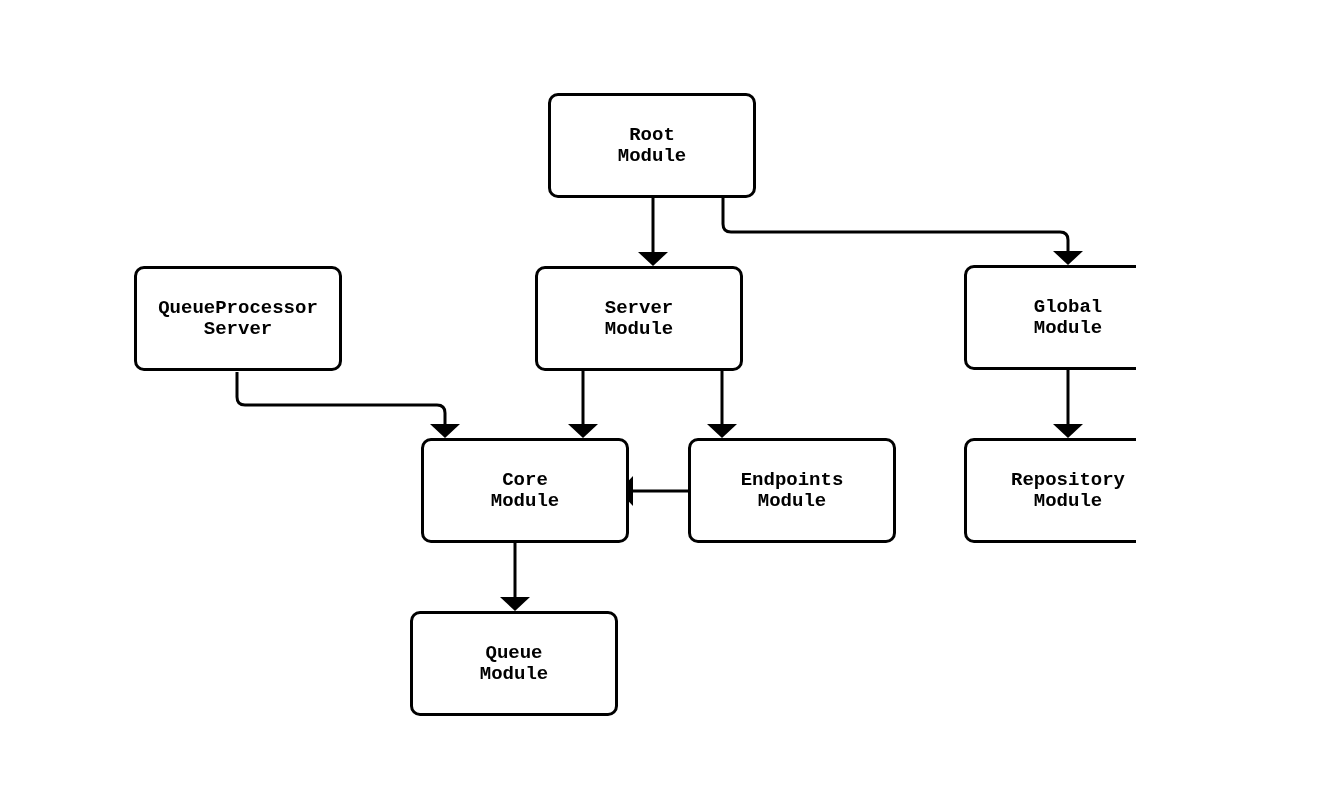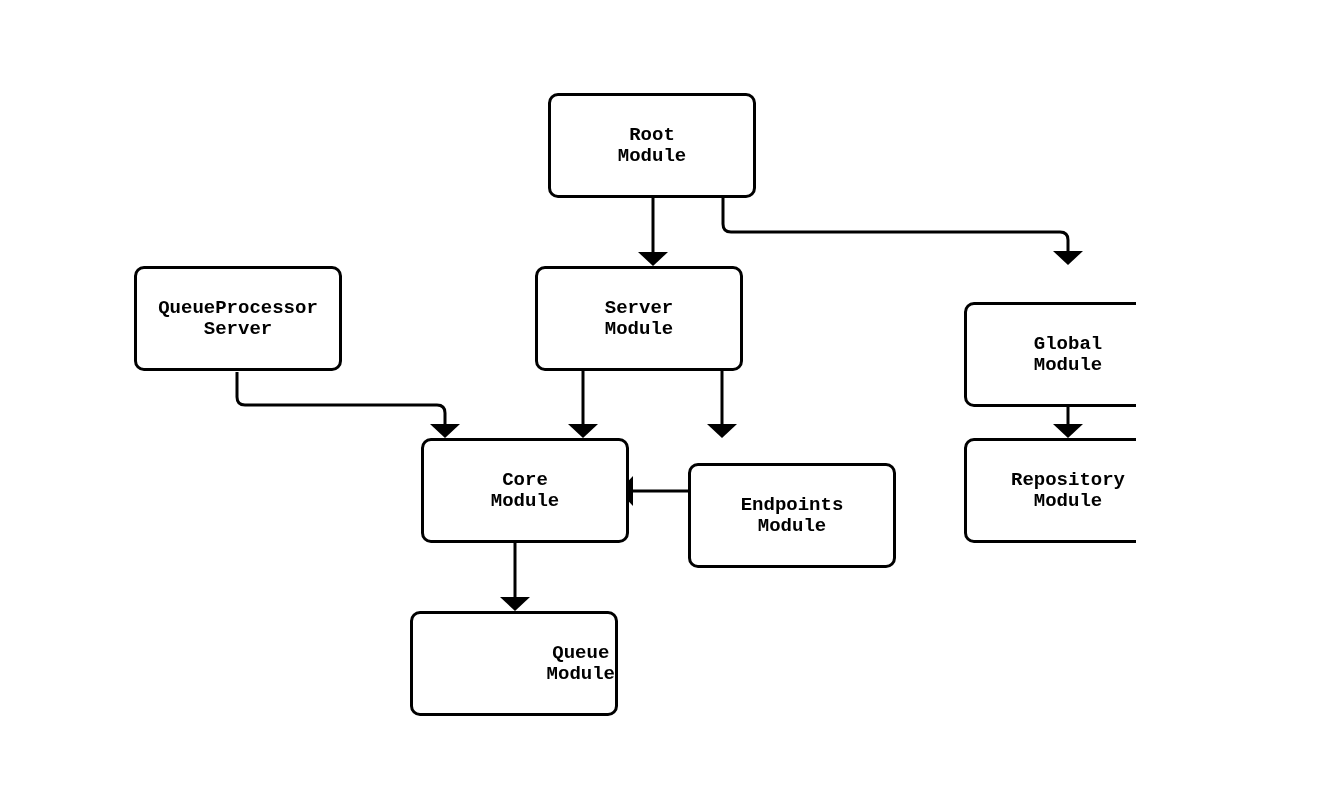--- a/index.html
+++ b/index.html
@@ -109,38 +109,38 @@
   <div class="node" style="left:134px; top:266px;">
     <span class="node-label">QueueProcessor
 Server</span>
   </div>
 
   <div class="node" style="left:535px; top:266px;">
     <span class="node-label">Server
 Module</span>
   </div>
 
-  <div class="node" style="left:964px; top:265px;margin-top:37px;">
+  <div class="node" style="left:964px; top:265px;">
     <span class="node-label">Global
 Module</span>
   </div>
 
   <div class="node" style="left:421px; top:438px;">
     <span class="node-label">Core
 Module</span>
   </div>
 
-  <div class="node" style="left:688px; top:438px;margin-top:25px;">
+  <div class="node" style="left:688px; top:438px;">
     <span class="node-label">Endpoints
 Module</span>
   </div>
 
   <div class="node" style="left:964px; top:438px;align-items:center;">
     <span class="node-label">Repository
 Module</span>
   </div>
 
-  <div class="node" style="left:410px; top:611px;justify-content:flex-end;">
+  <div class="node" style="left:410px; top:611px;">
     <span class="node-label">Queue
 Module</span>
   </div>
 
 </div>
 
 </body></html>

